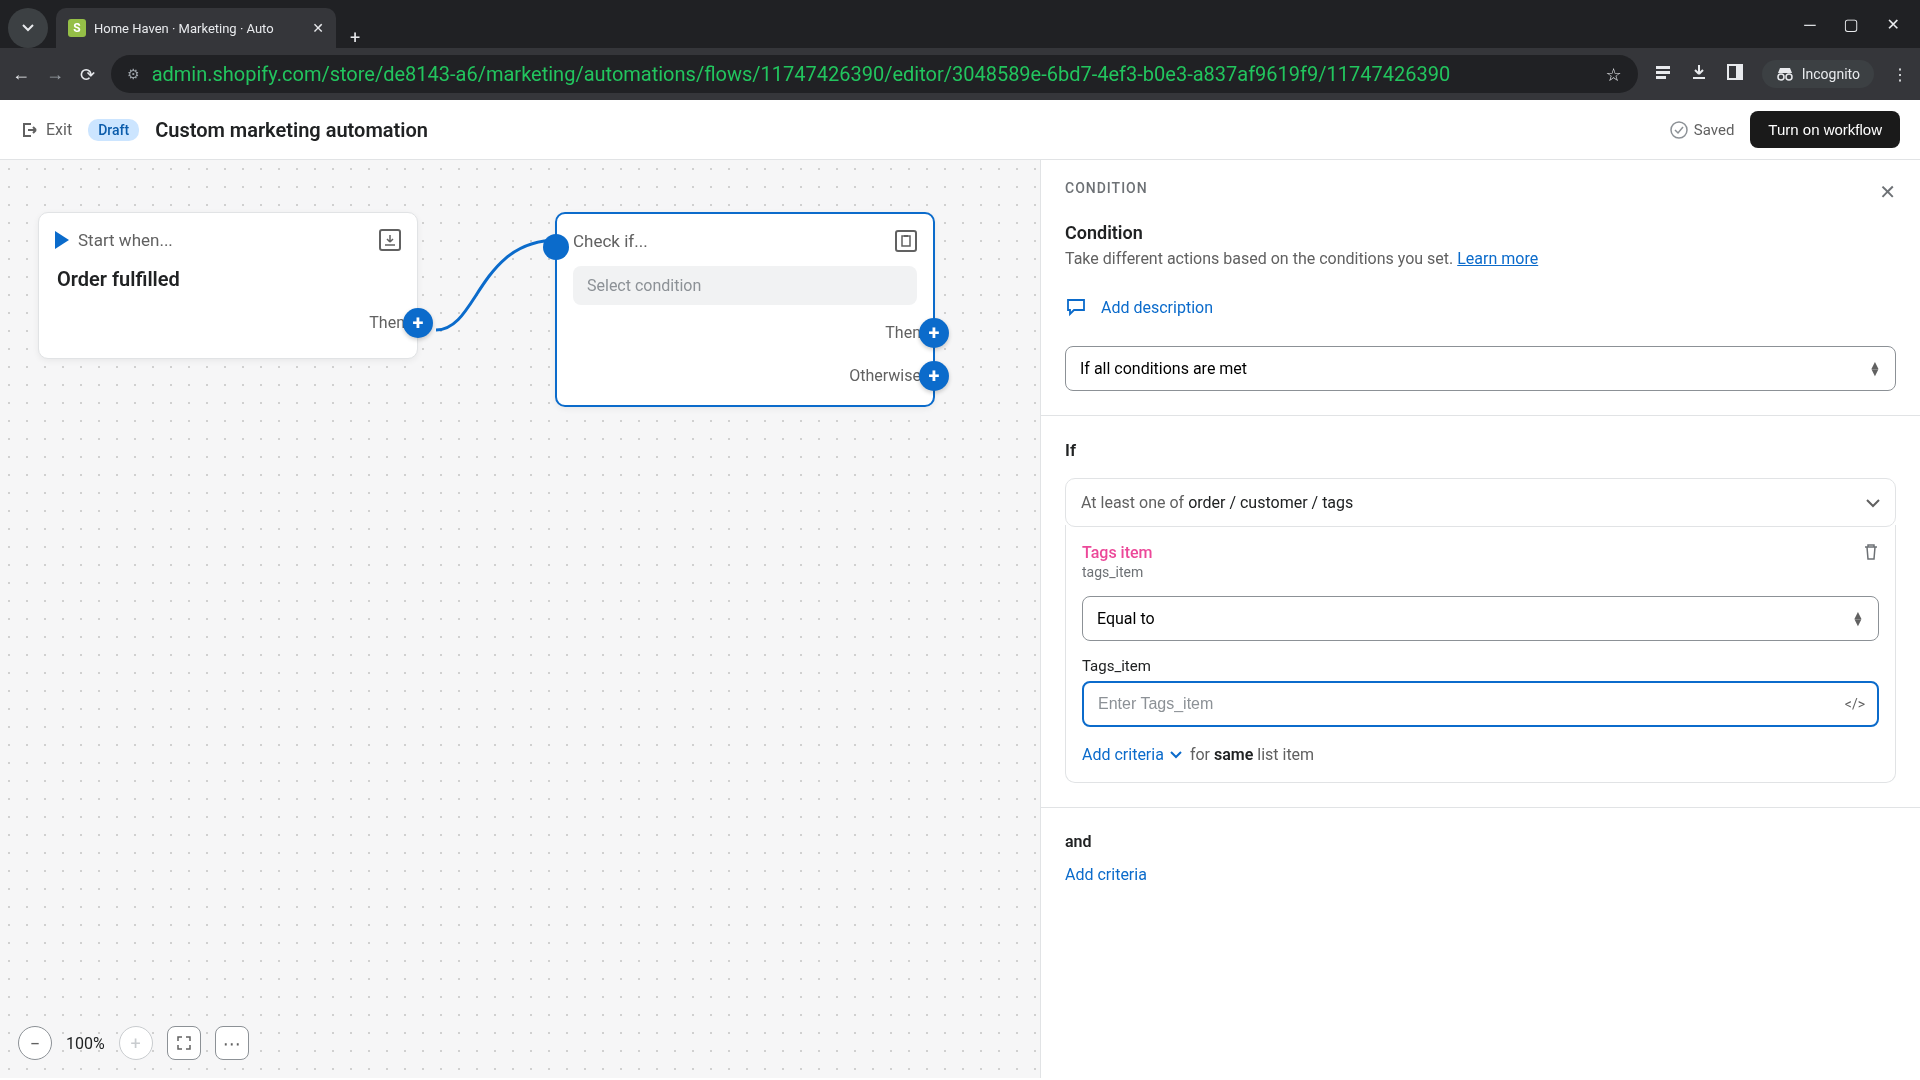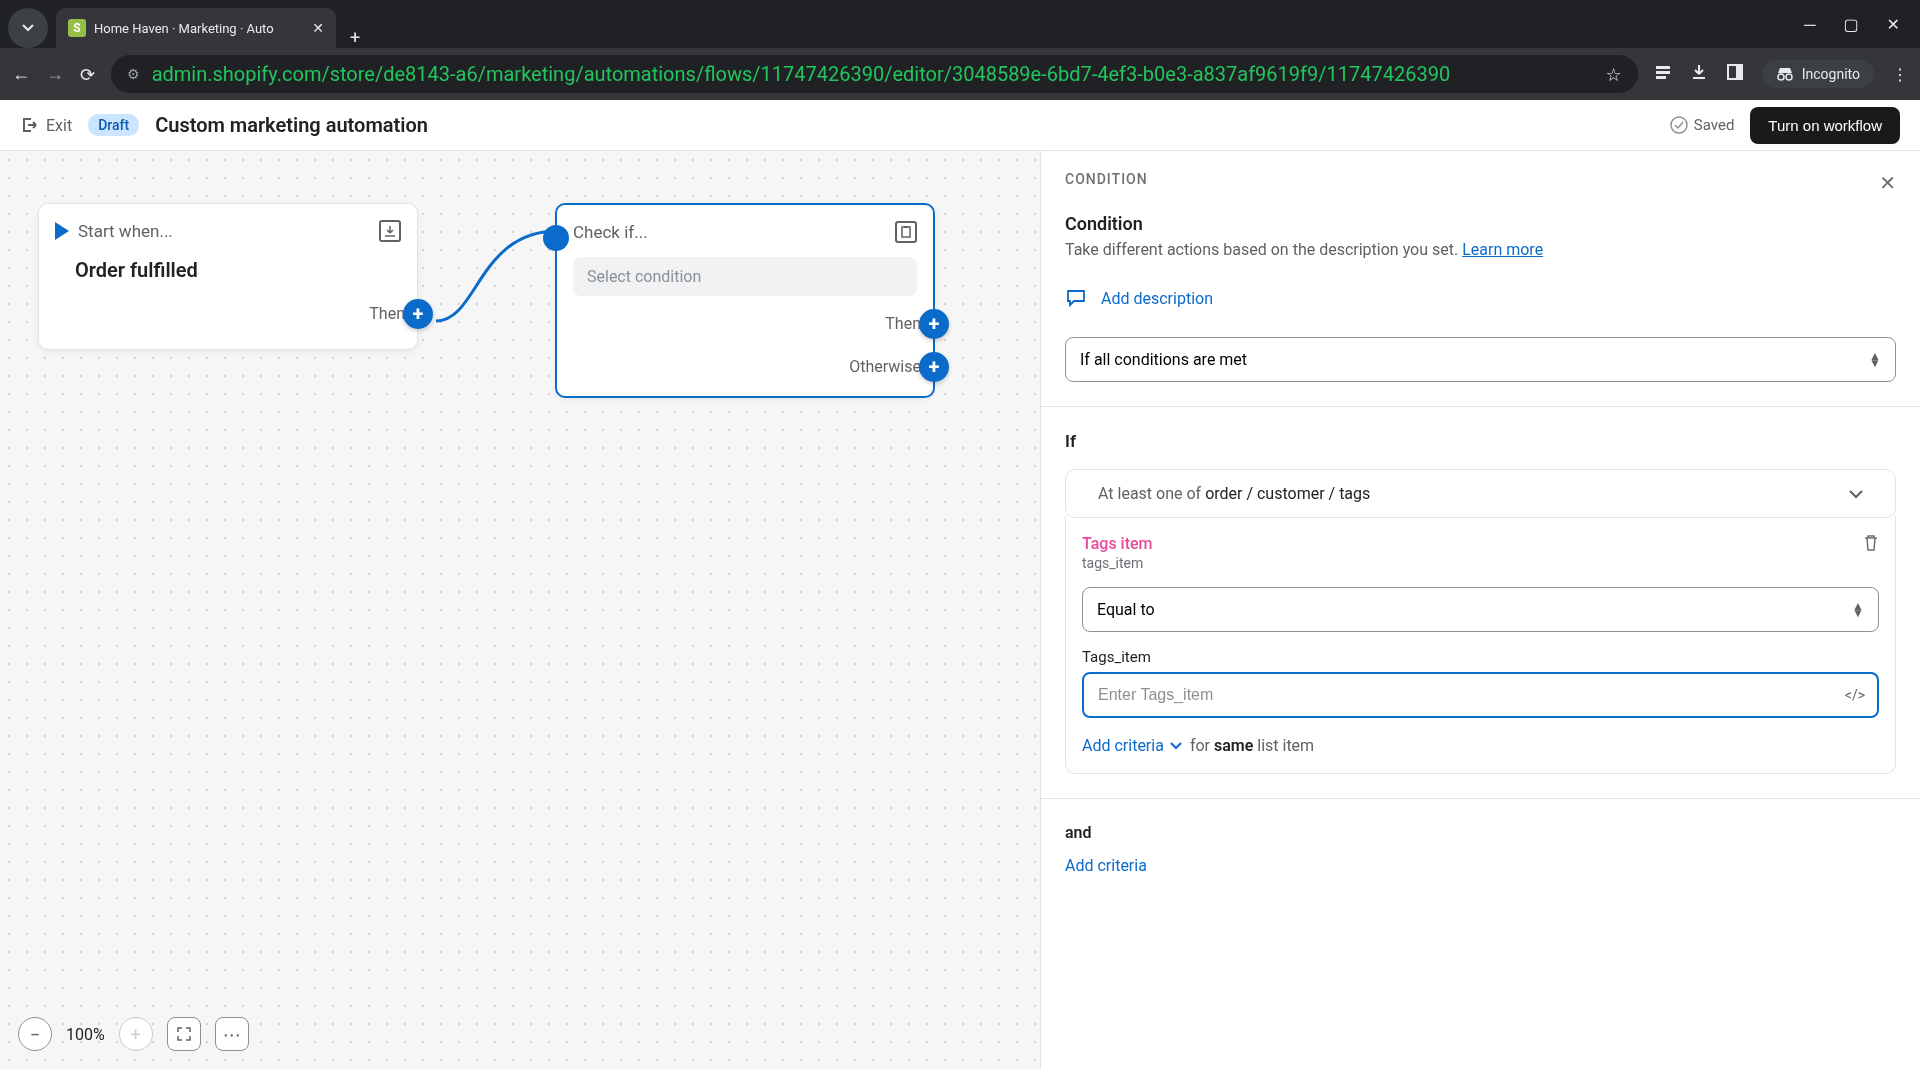--- a/index.html
+++ b/index.html
@@ -19,42 +19,42 @@
 .nav-btn { color: #9aa0a6; font-size: 18px; cursor: pointer; }
 .nav-btn.active { color: #e8eaed; }
 .url-bar { flex: 1; background: #202124; border-radius: 22px; height: 38px; display: flex; align-items: center; padding: 0 16px; gap: 12px; }
 .url-icon { color: #9aa0a6; font-size: 14px; }
 .url-text { color: #22c55e; font-size: 20px; flex: 1; }
 .star-icon { color: #e8eaed; font-size: 18px; }
 .toolbar-right { display: flex; align-items: center; gap: 18px; color: #e8eaed; }
 .incognito-badge { background: #3c4043; border-radius: 18px; padding: 6px 14px; display: flex; align-items: center; gap: 8px; font-size: 14px; }
 
 
-.app-header { height: 51px; border-bottom: 1px solid #e1e3e5; display: flex; align-items: center; padding: 0 20px; gap: 16px; }
+.app-header { height: 60px; border-bottom: 1px solid #e1e3e5; display: flex; align-items: center; padding: 0 20px; gap: 16px; }
 .exit-btn { display: flex; align-items: center; gap: 8px; color: #616161; font-size: 16px; cursor: pointer; }
 .draft-badge { background: #cce5ff; color: #0b5cab; padding: 3px 10px; border-radius: 10px; font-size: 14px; font-weight: 500; }
 .page-title { font-size: 20px; font-weight: 600; color: #202223; }
 .header-right { margin-left: auto; display: flex; align-items: center; gap: 16px; }
 .saved-indicator { display: flex; align-items: center; gap: 6px; color: #616161; font-size: 15px; }
 .turn-on-btn { background: #1a1a1a; color: #fff; border: none; padding: 10px 18px; border-radius: 8px; font-size: 15px; font-weight: 500; cursor: pointer; }
 
 
 .main { display: flex; height: calc(100% - 162px); }
 .canvas { flex: 1; background: #f6f6f7; background-image: radial-gradient(#d0d0d0 1px, transparent 1px); background-size: 18px 18px; position: relative; }
 
 
 .node { position: absolute; background: #fff; border: 1px solid #e1e3e5; border-radius: 10px; box-shadow: 0 2px 6px rgba(0,0,0,0.06); }
 .node-start { left: 38px; top: 52px; width: 380px; padding-bottom: 20px; }
 .node-check { left: 555px; top: 52px; width: 380px; border: 2.5px solid #0b6bcb; padding-bottom: 14px; }
 .node-header { display: flex; align-items: center; padding: 16px 16px 10px 16px; gap: 9px; }
 .play-icon { width: 0; height: 0; border-left: 14px solid #0b6bcb; border-top: 9px solid transparent; border-bottom: 9px solid transparent; }
 .node-title { font-size: 17px; color: #616161; flex: 1; }
 .node-corner-icon { width: 22px; height: 22px; border: 2px solid #616161; border-radius: 3px; display: flex; align-items: center; justify-content: center; font-size: 12px; }
 .node-body { padding: 0 16px; }
-.node-value { font-size: 20px; font-weight: 600; color: #202223; padding: 6px 0 16px 18px; margin-left: 18px; }
+.node-value { font-size: 20px; font-weight: 600; color: #202223; padding: 6px 0 16px 18px; }
 .select-condition { background: #f1f2f3; border-radius: 8px; padding: 10px 14px; color: #8c9196; font-size: 16px; margin: 4px 0 12px 0; }
 .node-outlet { display: flex; justify-content: flex-end; align-items: center; padding: 6px 0; gap: 10px; position: relative; }
 .outlet-label { color: #616161; font-size: 16px; padding-right: 12px; }
 .outlet-plus { position: absolute; right: -16px; width: 30px; height: 30px; background: #0b6bcb; border-radius: 50%; color: #fff; display: flex; align-items: center; justify-content: center; font-size: 20px; font-weight: bold; box-shadow: 0 2px 4px rgba(0,0,0,0.2); }
 .inlet-dot { position: absolute; left: -14px; top: 20px; width: 26px; height: 26px; background: #0b6bcb; border-radius: 50%; }
 
 
 .connector { position: absolute; left: 418px; top: 62px; width: 155px; height: 130px; }
 
 
@@ -72,21 +72,21 @@
 .panel-desc a { color: #0b6bcb; text-decoration: underline; }
 .add-desc-btn { display: flex; align-items: center; gap: 14px; color: #0b6bcb; font-size: 16px; margin-top: 22px; cursor: pointer; padding: 6px 0; }
 .add-desc-icon { width: 22px; height: 22px; }
 
 .select-box { border: 1px solid #8c9196; border-radius: 8px; padding: 12px 14px; display: flex; align-items: center; justify-content: space-between; margin-top: 22px; cursor: pointer; font-size: 16px; }
 .select-arrows { color: #616161; font-size: 12px; line-height: 7px; }
 
 .section-divider { border: none; border-top: 1px solid #e1e3e5; margin: 24px -24px; }
 .if-label { font-size: 17px; font-weight: 600; color: #202223; }
 
-.expand-row { border: 1px solid #e1e3e5; border-radius: 10px; padding: 14px 32px; display: flex; align-items: center; justify-content: space-between; margin-top: 18px; cursor: pointer; }
+.expand-row { border: 1px solid #e1e3e5; border-radius: 10px; padding: 14px 15px; display: flex; align-items: center; justify-content: space-between; margin-top: 18px; cursor: pointer; }
 .expand-text { font-size: 16px; color: #616161; }
 .expand-text .path { color: #202223; }
 .chevron-down { color: #616161; }
 
 .criteria-block { border-left: 1px solid #e1e3e5; border-right: 1px solid #e1e3e5; border-bottom: 1px solid #e1e3e5; border-radius: 0 0 10px 10px; margin-top: -2px; padding: 18px 16px; }
 .tags-header { display: flex; justify-content: space-between; align-items: flex-start; }
 .tags-title { color: #ec4899; font-size: 16px; font-weight: 500; }
 .tags-sub { color: #6d7175; font-size: 14px; margin-top: 2px; }
 .trash-icon { color: #6d7175; font-size: 16px; cursor: pointer; }
 
@@ -248,21 +248,21 @@
     </div>
   </div>
 
   <div class="side-panel">
     <div class="panel-top">
       <span class="panel-eyebrow">CONDITION</span>
       <span class="close-x">✕</span>
     </div>
     <div class="panel-title">Condition</div>
     <div class="panel-desc">
-      <span>Take different actions based on the description you set. </span><a href="#">Learn more</a>
+      <span>Take different actions based on the conditions you set. </span><a href="#">Learn more</a>
     </div>
     <div class="add-desc-btn">
       <svg class="add-desc-icon" viewBox="0 0 22 22">
           <path d="M3 4h16v10H9l-4 4v-4H3z" stroke="#0b6bcb" stroke-width="1.8" fill="none"></path>
         </svg>
       <span>Add description</span>
     </div>
 
     <div class="select-box">
       <span>If all conditions are met</span>

